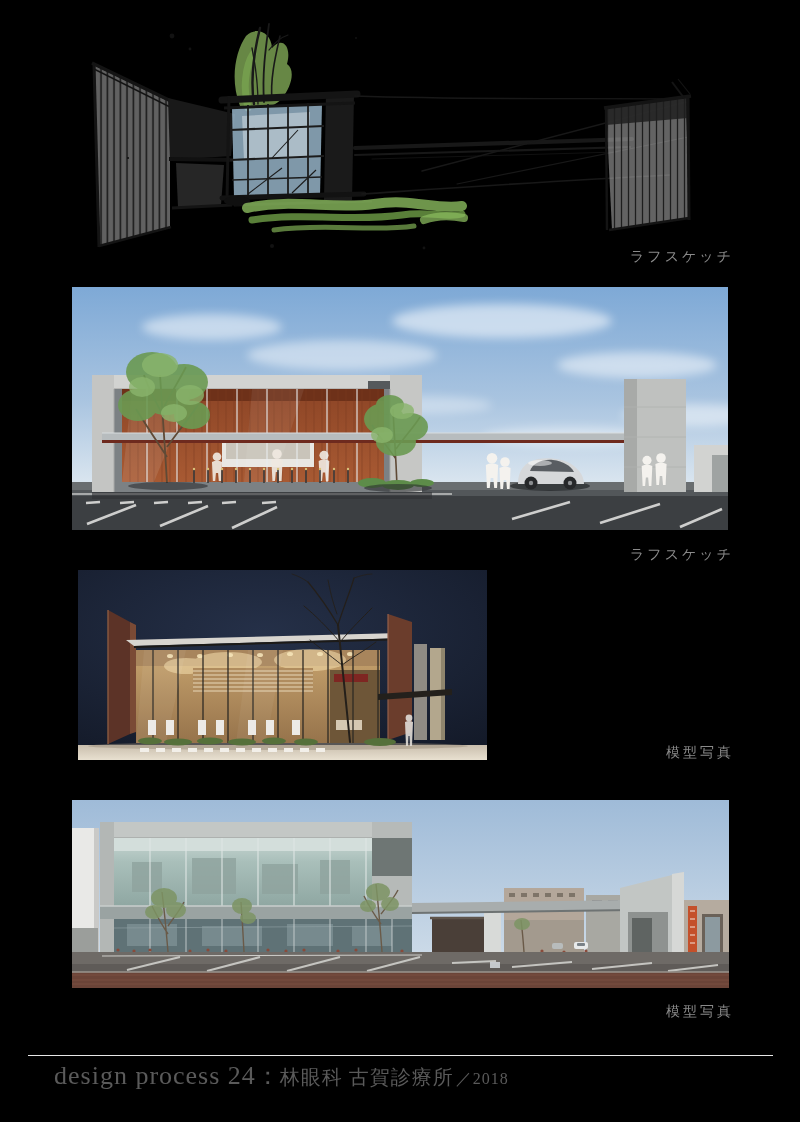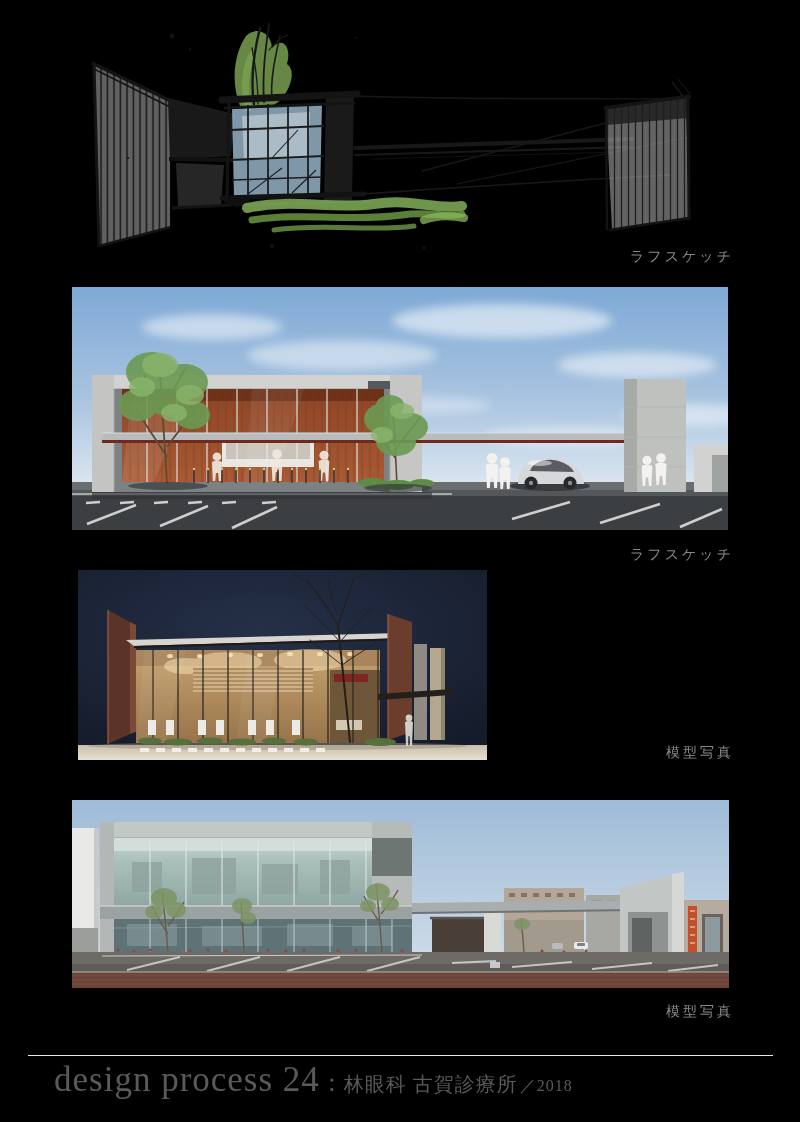--- a/index.html
+++ b/index.html
@@ -27,21 +27,21 @@
   #caption-4 { top:1003px; }
   .footer-rule {
     position:absolute; left:28px; top:1055px; width:745px; height:1px;
     background:#e7e7e7;
   }
   .footer-text {
     position:absolute; left:54px; top:1060px;
     color:#5a5a5a; font-family:"Liberation Serif","DejaVu Serif",serif;
     white-space:nowrap;
   }
-  .footer-en  { font-size:35px; letter-spacing:1px; }
+  .footer-en  { font-size:26px; letter-spacing:1px; }
   .footer-sep { font-size:24px; }
   .footer-jp  { font-size:20px; letter-spacing:1px; }
   .footer-year{ font-size:16px; margin-left:2px; }
 </style>
 </head>
 <body>
 
 <div class="page">
 
   <div class="art" id="sketch-art">

